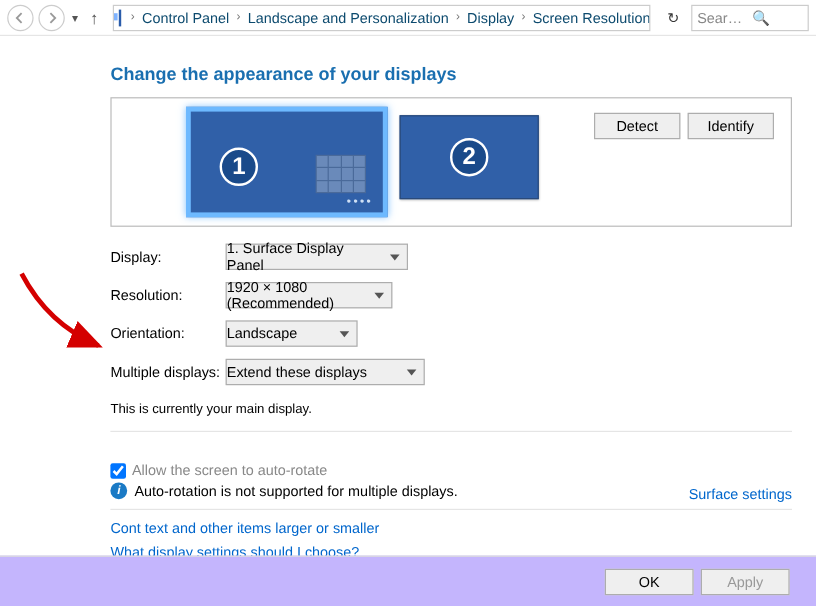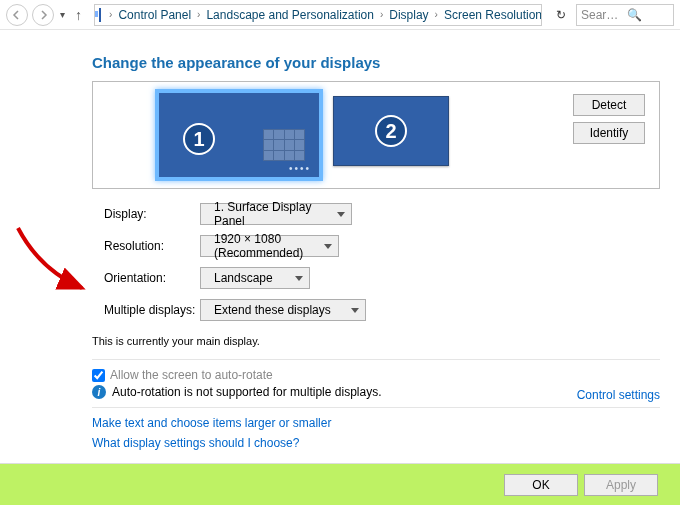--- a/index.html
+++ b/index.html
@@ -28,50 +28,50 @@
   
   .preview { border: 1px solid #bbb; height: 108px; display: flex; align-items: center; padding: 0 14px 0 62px; gap: 10px; position: relative; }
   .monitor { background: #3060a8; border: 1px solid #2a4a7a; box-shadow: 0 1px 2px rgba(0,0,0,.3); position: relative; display: flex; align-items: center; justify-content: center; }
   .monitor.primary { width: 168px; height: 92px; border: 4px solid #6db9ff; box-shadow: 0 0 6px rgba(100,180,255,.8); }
   .monitor.secondary { width: 116px; height: 70px; align-self: center; margin-top: -8px; }
   .mon-num { background: #1a4a8a; border: 2px solid #fff; color: #fff; width: 32px; height: 32px; border-radius: 50%; display: flex; align-items: center; justify-content: center; font-size: 20px; font-weight: bold; position:absolute; left:24px; top:30px; }
   .monitor.secondary .mon-num { left:50%; top:50%; transform:translate(-50%,-50%); }
   .keypad { position: absolute; right: 14px; top: 36px; width: 42px; height: 32px; background: #4a6a9a; display: grid; grid-template-columns: repeat(4,1fr); grid-template-rows: repeat(3,1fr); gap:1px; padding:1px; }
   .keypad div { background: #6a8aba; }
   .dots { position:absolute; bottom:3px; right:8px; color:#cfe0f5; font-size:10px; letter-spacing:2px; }
-  .side-btns { position: absolute; right: 14px; top: 12px; display: flex; flex-direction: column; gap: 6px; }
+  .side-btns { position: absolute; right: 14px; top: 12px; display: flex; flex-direction: row; gap: 6px; }
   .btn { border: 1px solid #adadad; background: #efefef; height: 22px; min-width: 72px; padding: 0 10px; font-size: 12px; display: flex; align-items: center; justify-content: center; cursor: pointer; }
 
   
-  .form { margin-top: 14px; margin-left: 12px; }
+  .form { margin-top: 14px; }
   .row { display: flex; align-items: center; margin-bottom: 10px; }
   .row label { width: 96px; font-size: 12px; color: #000; }
-  .select { border: 1px solid #adadad; height: 22px; background: #efefef; padding: 0 20px 0 13px; font-size: 12px; display: flex; align-items: center; position: relative; cursor: pointer; }
+  .select { border: 1px solid #adadad; height: 22px; background: #efefef; padding: 0 20px 0 0; font-size: 12px; display: flex; align-items: center; position: relative; cursor: pointer; }
   .select::after { content: ""; position: absolute; right: 6px; top: 8px; border-left: 4px solid transparent; border-right: 4px solid transparent; border-top: 5px solid #555; }
   .w1 { width: 152px; } .w2 { width: 139px; } .w3 { width: 110px; } .w4 { width: 166px; }
 
   .main-note { font-size: 11px; margin: 14px 0 12px; }
 
   
-  .rotate-chk { display: flex; align-items: center; gap: 5px; color: #888; font-size: 12px; margin-bottom: 3px; border-top: 1px solid #e5e5e5; padding-top: 8px; }
+  .rotate-chk { display: flex; align-items: center; gap: 5px; color: #888; font-size: 12px; margin-bottom: 3px; border-top: 1px solid #e5e5e5; padding-top: 25px; }
   .rotate-chk input { width: 13px; height: 13px; margin:0; }
   .info-row { display: flex; align-items: center; gap: 6px; font-size: 12px; border-bottom: 1px solid #e5e5e5; padding-bottom: 8px; margin-bottom: 8px; }
   .info-icon { width: 14px; height: 14px; border-radius: 50%; background: #1a7ac5; color: #fff; font-size: 10px; font-weight: bold; display: flex; align-items: center; justify-content: center; font-style: italic; }
   .adv { color: #0066cc; position: absolute; right: 20px; margin-top:-28px; cursor:pointer; font-size:12px; }
   .link { color: #0066cc; font-size: 12px; margin: 6px 0; display: block; cursor:pointer; }
   .link-row { font-size: 12px; margin: 6px 0; }
   .link-row .link-part { color: #0066cc; cursor:pointer; }
   .link-row .plain { color: #000; }
   .win-key { display:inline-flex; width:13px; height:11px; background:#222; vertical-align:middle; margin:0 2px; position:relative; }
   .win-key::before { content:""; position:absolute; inset:0; background:
     linear-gradient(#fff,#fff) 6px 0/1px 100% no-repeat,
     linear-gradient(#fff,#fff) 0 5px/100% 1px no-repeat; }
 
   
-  .footer { position: absolute; bottom: 0; left: 0; right: 0; height: 42px; border-top: 1px solid #ddd; background: #bef264; display: flex; align-items: center; justify-content: flex-end; padding: 0 22px; gap: 6px; }
+  .footer { position: absolute; bottom: 0; left: 0; right: 0; height: 42px; border-top: 1px solid #ddd; background: #c4b5fd; display: flex; align-items: center; justify-content: flex-end; padding: 0 22px; gap: 6px; }
   .footer .btn { min-width: 74px; }
   .btn.disabled { color: #999; }
 
   
   .arrow-svg { position: absolute; left: 10px; top: 220px; width: 90px; height: 90px; pointer-events:none; }
 </style>
 </head>
 <body>
 
 <div class="navbar">
@@ -159,23 +159,23 @@
   <div class="main-note">This is currently your main display.</div>
 
   <div class="rotate-chk">
     <input type="checkbox" checked="" style="">
     <span>Allow the screen to auto-rotate</span>
   </div>
   <div class="info-row">
     <div class="info-icon">i</div>
     <span>Auto-rotation is not supported for multiple displays.</span>
   </div>
-  <span class="adv">Control settings</span>
+  <span class="adv">Surface settings</span>
 
-  <span class="link">Make text and choose items larger or smaller</span>
+  <span class="link">Cont text and other items larger or smaller</span>
   <span class="link">What display settings should I choose?</span>
 </div>
 
 <div class="footer">
   <div class="btn">OK</div>
   <div class="btn disabled">Apply</div>
 </div>
 
 <svg class="arrow-svg" viewBox="0 0 90 90">
   <defs>

